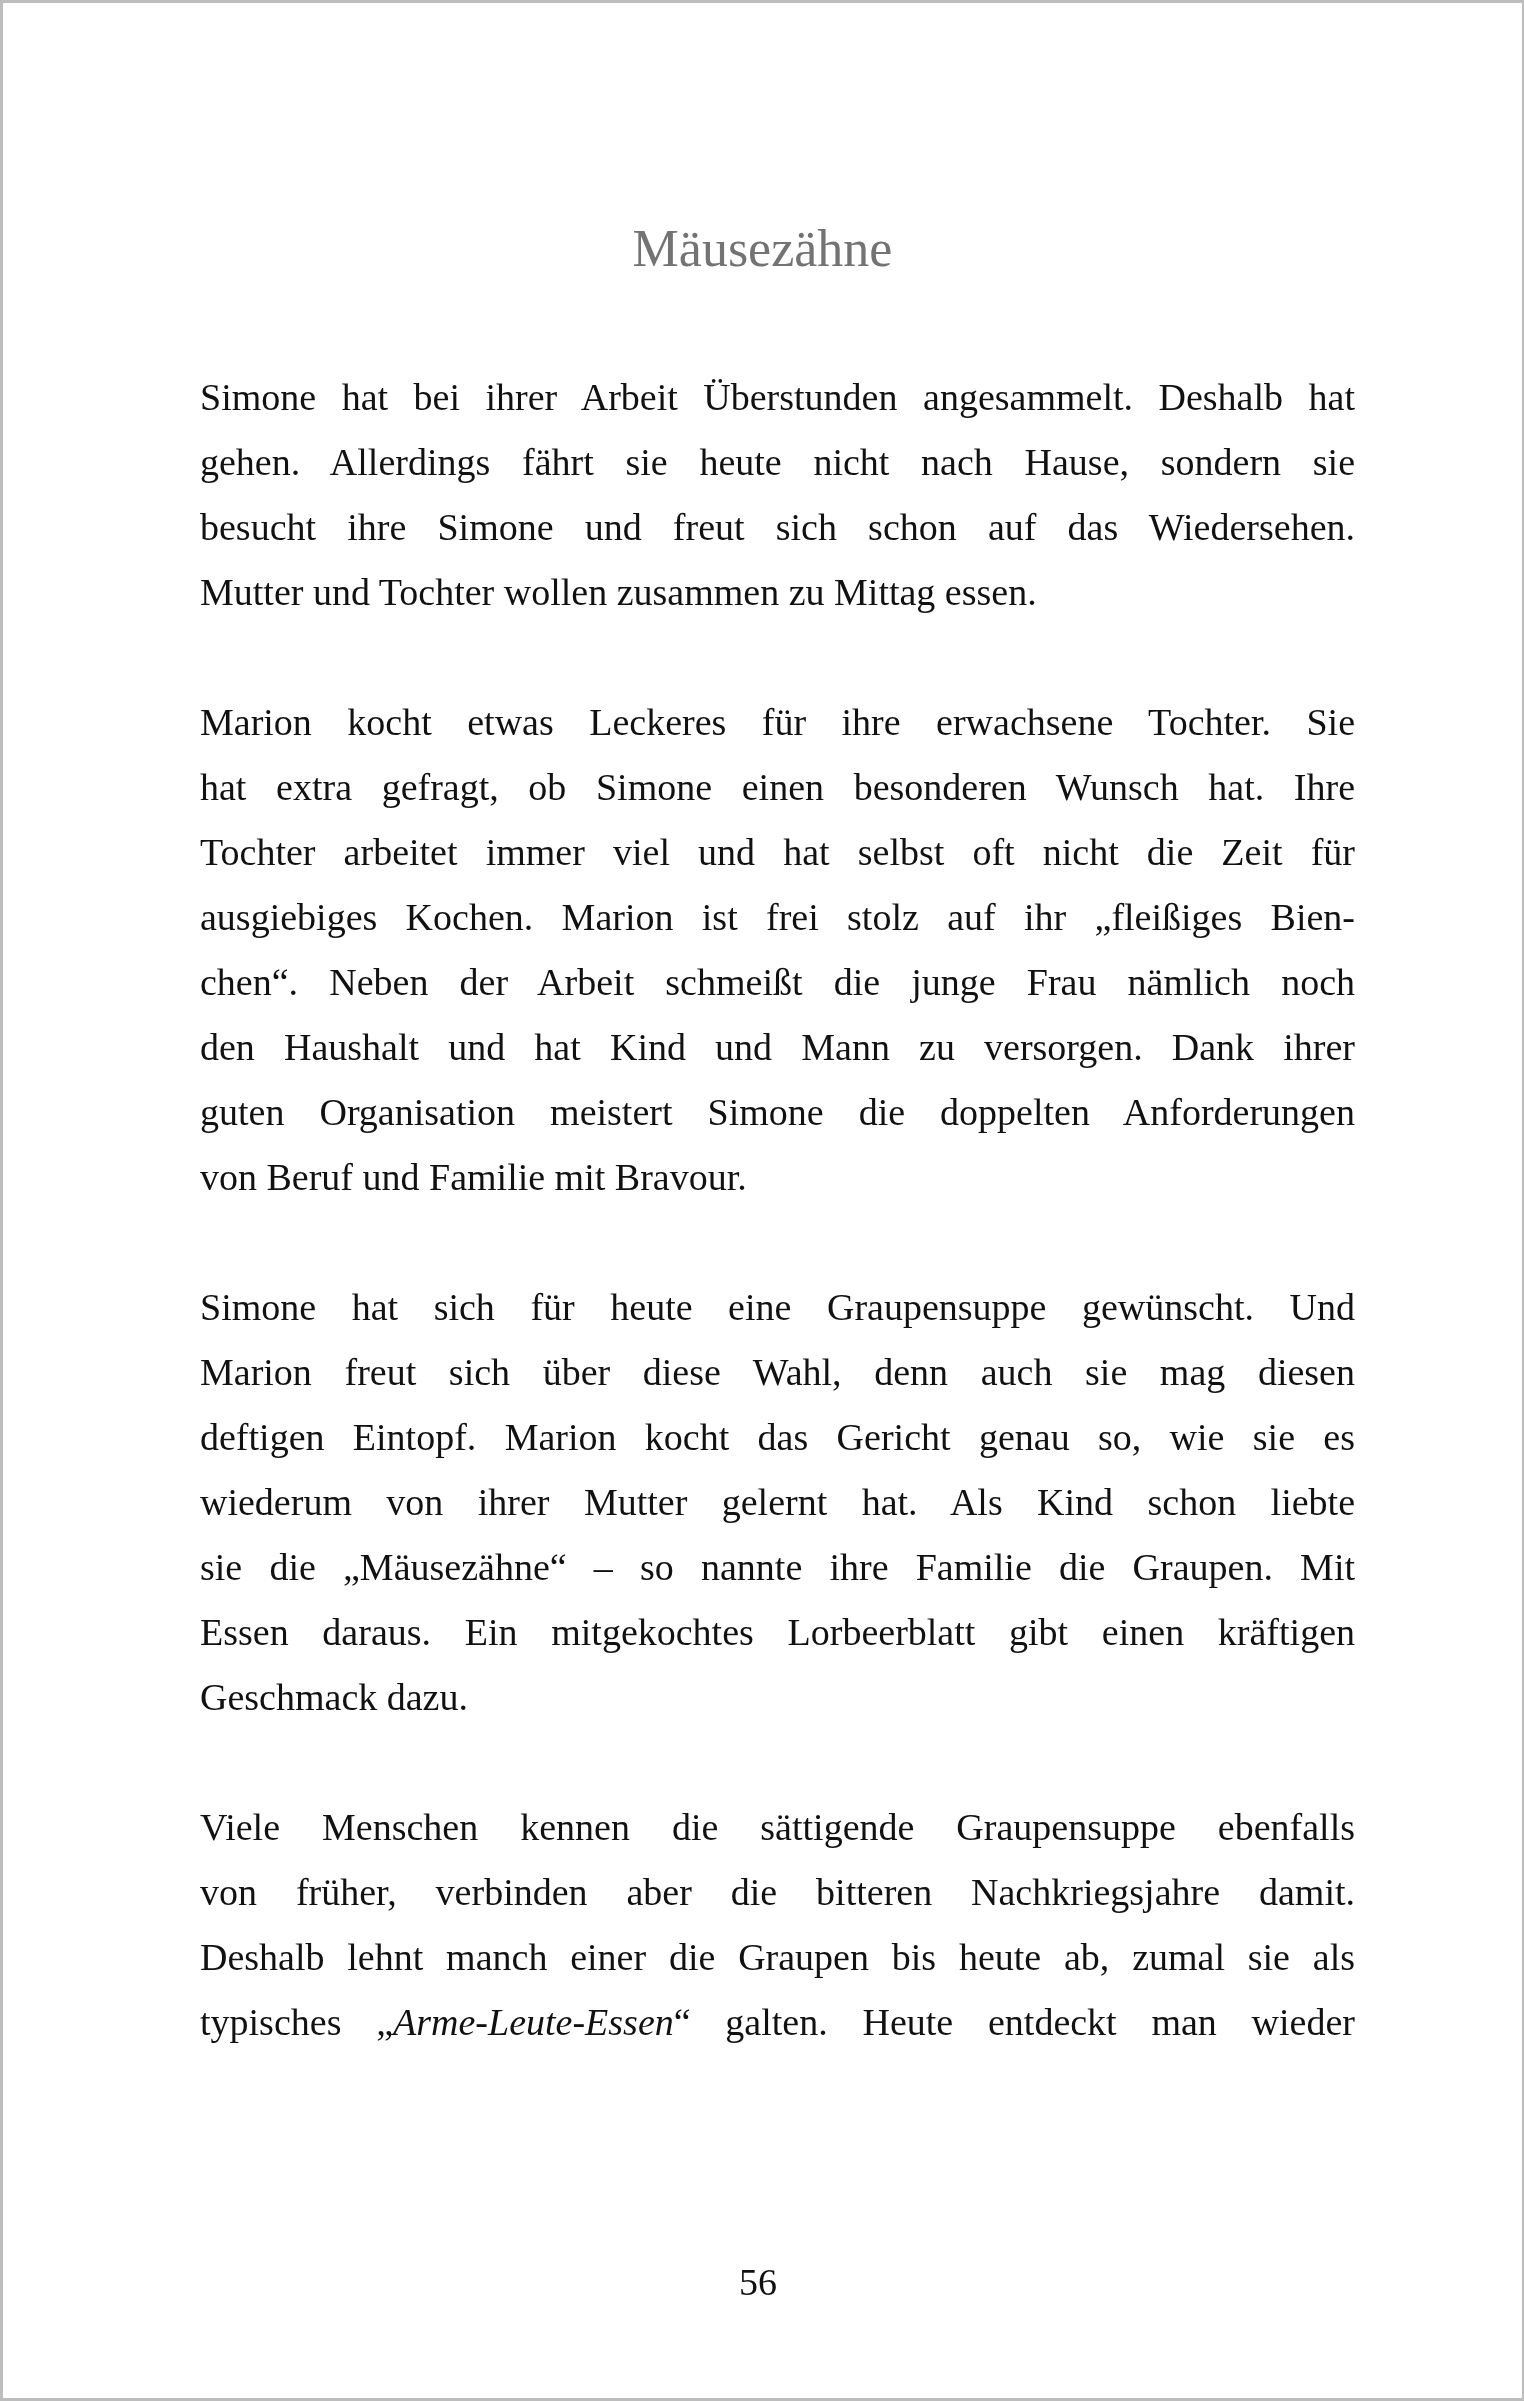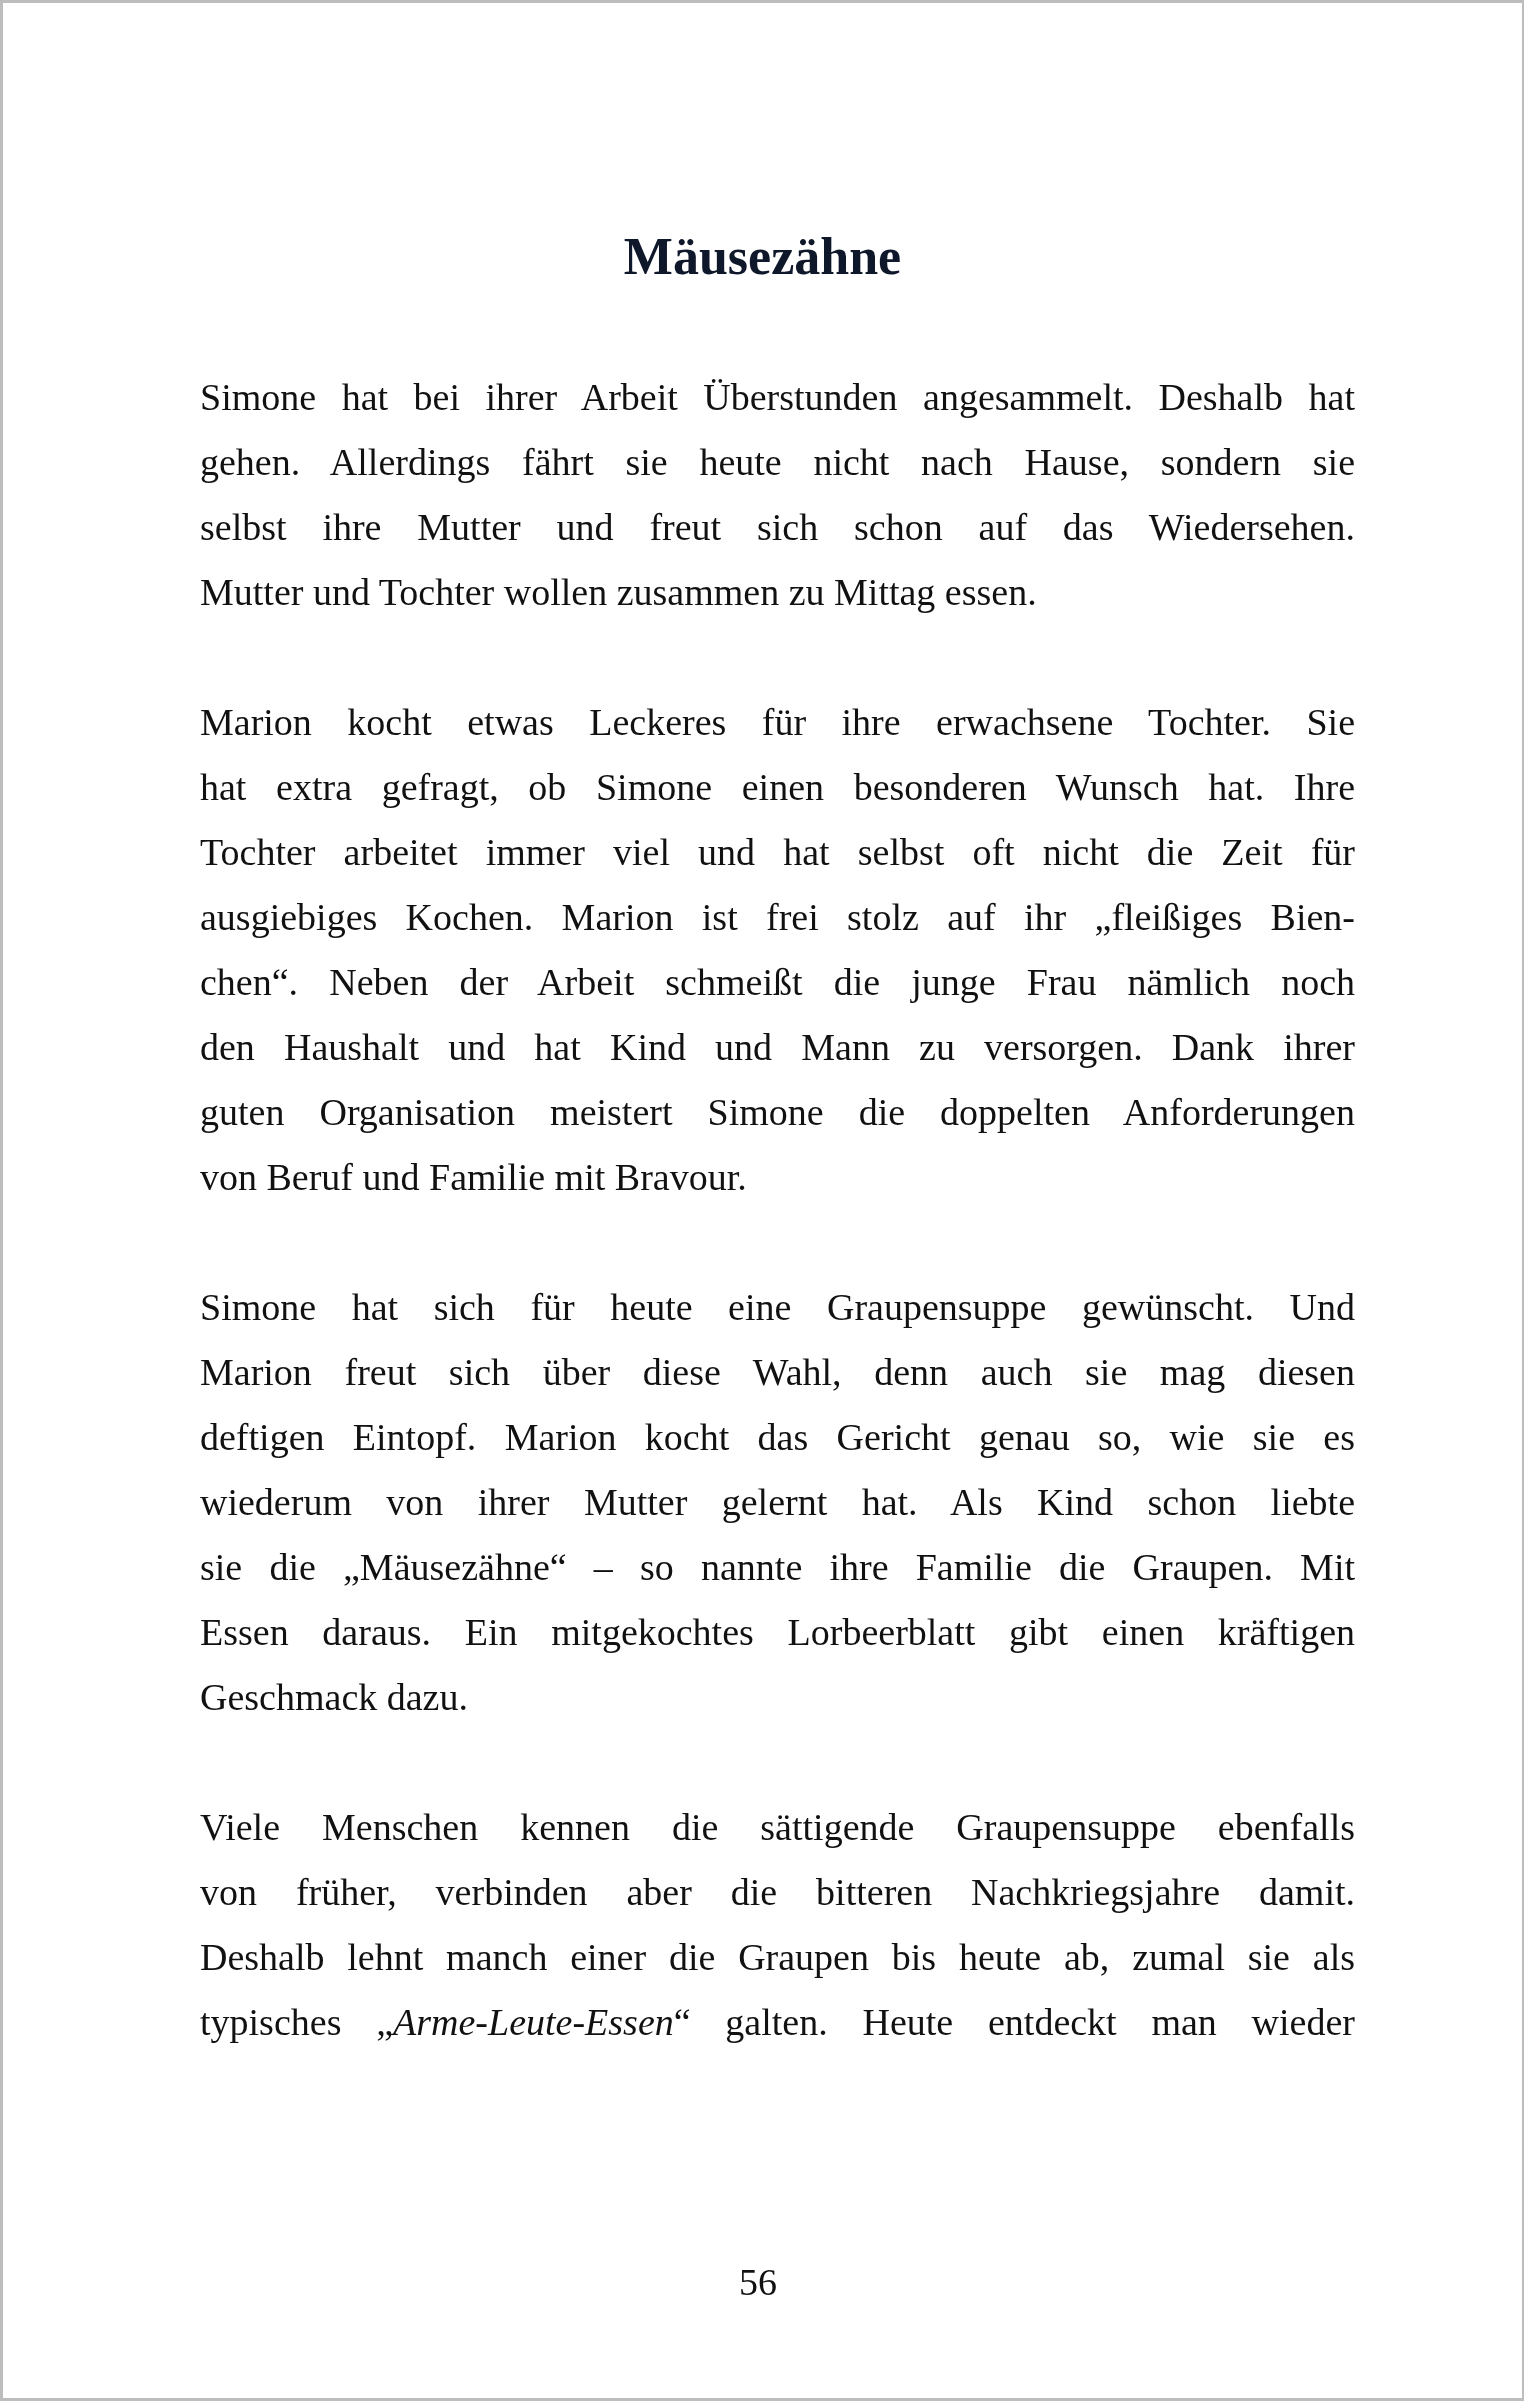--- a/index.html
+++ b/index.html
@@ -8,24 +8,24 @@
     position: absolute; left: 0; top: 0;
     width: 1525px; height: 2401px;
     box-sizing: border-box;
     border: 3.8px solid #bdbdbd;
     background: #ffffff;
   }
   .title {
     position: absolute; left: 0; right: 0; top: 216px;
     text-align: center;
     font-family: "Liberation Serif", "DejaVu Serif", serif;
-    font-weight: bold;
+    font-weight: normal;
     font-size: 52px;
-    color: #0f172a;
-    margin: 8px;
+    color: #737373;
+    margin: 0;
     letter-spacing: 0px;
   }
   .body-text {
     position: absolute; left: 197px; width: 1155px; top: 362px;
     font-family: "Liberation Serif", "DejaVu Serif", serif;
     font-size: 38px;
     line-height: 65px;
     color: #111;
   }
   .para { margin: 0 0 65px 0; }
@@ -49,21 +49,21 @@
 </head>
 <body>
 
 <div class="page">
   <h1 class="title">Mäusezähne</h1>
 
   <div class="body-text">
     <p class="para">
       <span class="line">Simone hat bei ihrer Arbeit Überstunden angesammelt. Deshalb hat</span>
       <span class="line">gehen. Allerdings fährt sie heute nicht nach Hause, sondern sie</span>
-      <span class="line">selbst ihre Mutter und freut sich schon auf das Wiedersehen.</span>
+      <span class="line">besucht ihre Simone und freut sich schon auf das Wiedersehen.</span>
       <span class="line last">Mutter und Tochter wollen zusammen zu Mittag essen.</span>
     </p>
     <p class="para">
       <span class="line">Marion kocht etwas Leckeres für ihre erwachsene Tochter. Sie</span>
       <span class="line">hat extra gefragt, ob Simone einen besonderen Wunsch hat. Ihre</span>
       <span class="line">Tochter arbeitet immer viel und hat selbst oft nicht die Zeit für</span>
       <span class="line">ausgiebiges Kochen. Marion ist frei stolz auf ihr „fleißiges Bien-</span>
       <span class="line">chen“. Neben der Arbeit schmeißt die junge Frau nämlich noch</span>
       <span class="line">den Haushalt und hat Kind und Mann zu versorgen. Dank ihrer</span>
       <span class="line">guten Organisation meistert Simone die doppelten Anforderungen</span>

